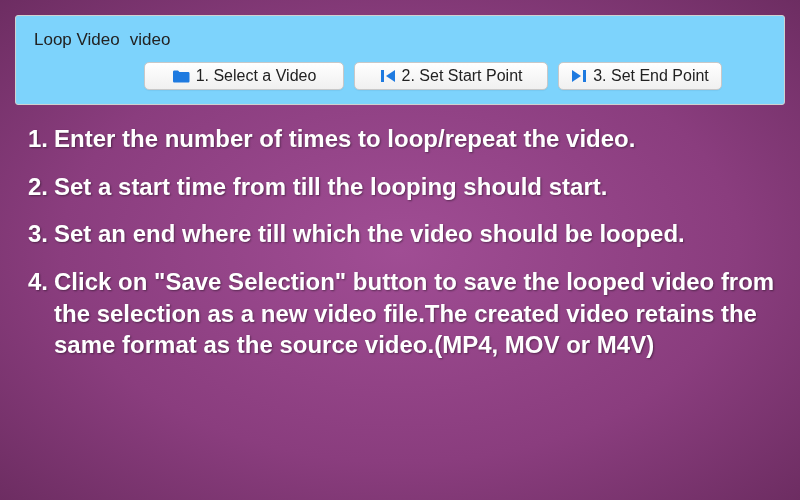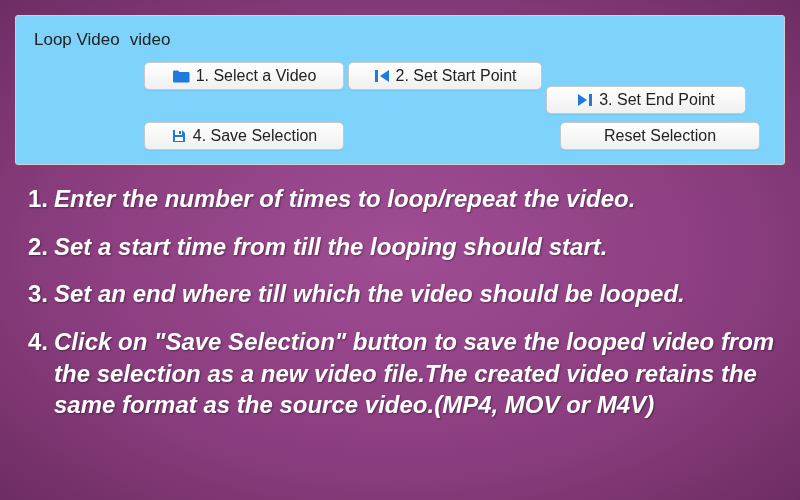--- a/index.html
+++ b/index.html
@@ -35,21 +35,21 @@
       height: 26px;
       border: 1px solid #cfcfcf;
       background: #fff;
       border-radius: 2px;
       padding: 2px 8px;
       font-size: 17px;
       color: #222;
     }
     .row2 {
       display: flex;
-      gap: 4px;
+      gap: 10px;
       margin-top: 12px;
       margin-left: 110px;
     }
     .row3 {
       display: flex;
       gap: 8px;
       margin-top: 8px;
       margin-left: 110px;
     }
     .btn {
@@ -63,21 +63,21 @@
       padding: 3px 10px;
       font-size: 16px;
       color: #222;
       cursor: pointer;
       box-shadow: 0 1px 1px rgba(0,0,0,0.05);
       height: 28px;
       white-space: nowrap;
     }
     .btn-select { width: 200px; }
     .btn-start  { width: 194px; }
-    .btn-end    { width: 200px; margin-top: 24px; }
+    .btn-end    { width: 164px; }
     .btn-save   { width: 200px; }
     .btn-reset  { width: 200px; justify-content: center; }
     .spacer-reset { width: 200px; }
     .icon {
       display: inline-flex;
       align-items: center;
       justify-content: center;
     }
     .instructions {
       color: #fff;
@@ -90,21 +90,20 @@
     .instructions .step {
       display: flex;
       margin-bottom: 16px;
     }
     .instructions .num {
       min-width: 26px;
       flex-shrink: 0;
     }
     .instructions .txt {
       flex: 1;
-      font-style: italic;
     }
   </style>
 </head>
 <body>
 
 <div class="panel">
   <div class="row1">
     <span class="label">Loop Video</span>
     <span class="label">video</span>
   </div>
@@ -133,39 +132,20 @@
       <span class="icon">
         <svg width="16" height="14" viewBox="0 0 16 14">
           <path d="M1 1 L10 7 L1 13 Z" fill="#1e7ae0"></path>
           <rect x="12" y="1" width="3" height="12" fill="#1e7ae0"></rect>
         </svg>
       </span>
       <span>3. Set End Point</span>
     </button>
   </div>
 
-  <div class="row3">
-    <button class="btn btn-save">
-      <span class="icon">
-        <svg width="16" height="16" viewBox="0 0 16 16">
-          <path d="M2 2 L11 2 L14 5 L14 14 L2 14 Z" fill="#1e7ae0"></path>
-          <rect x="4" y="2" width="7" height="5" fill="#ffffff"></rect>
-          <rect x="8" y="3" width="2" height="3" fill="#1e7ae0"></rect>
-          <rect x="4" y="9" width="8" height="4" fill="#ffffff"></rect>
-        </svg>
-      </span>
-      <span>4. Save Selection</span>
-    </button>
-
-    <div class="spacer-reset"></div>
-
-    <button class="btn btn-reset">
-      <span>Reset Selection</span>
-    </button>
-  </div>
 </div>
 
 <div class="instructions">
   <div class="step">
     <span class="num">1.</span>
     <span class="txt">Enter the number of times to loop/repeat the video.</span>
   </div>
   <div class="step">
     <span class="num">2.</span>
     <span class="txt">Set a start time from till the looping should start.</span>

